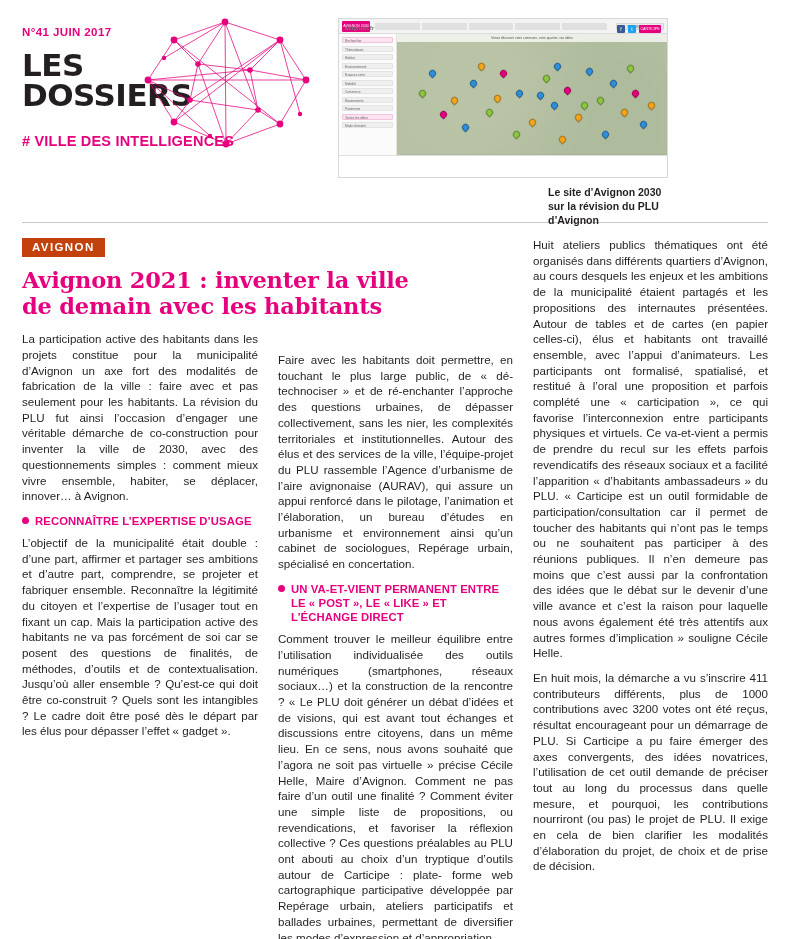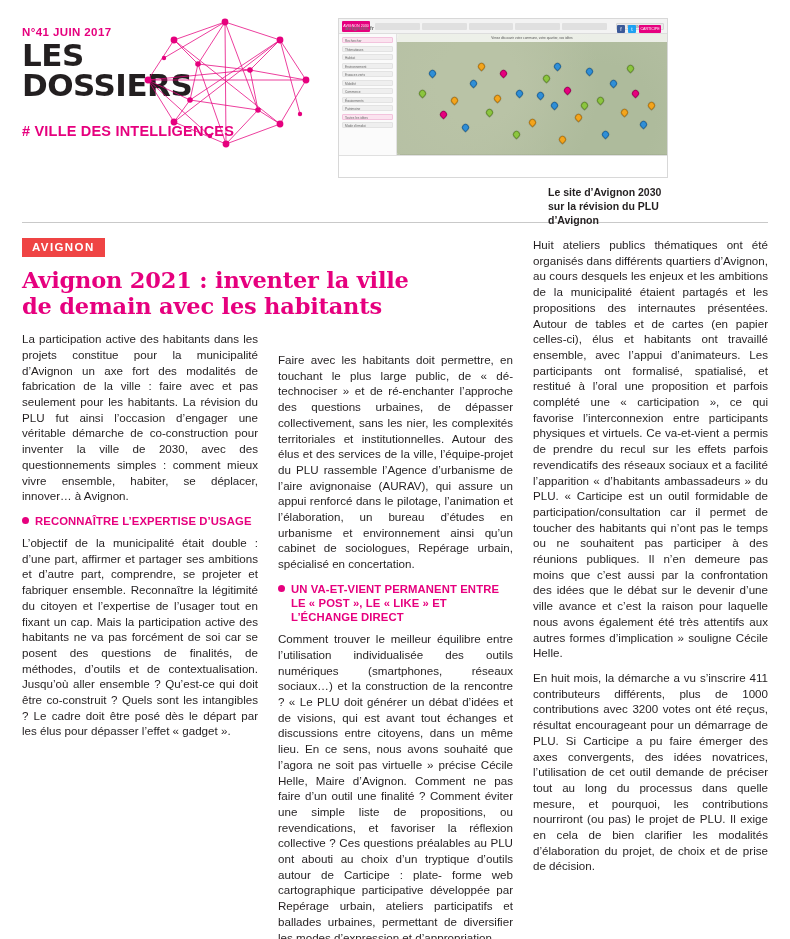--- a/index.html
+++ b/index.html
@@ -28,21 +28,21 @@
   .brand {
     width: 300px;
     position: relative;
     padding-top: 8px;
   }
   .issue {
     font-size: 11.5px;
     font-weight: bold;
     color: #e6007e;
     letter-spacing: 0.4px;
-    margin-bottom: 2px;
+    margin-bottom: 12px;
   }
   .brand-title {
     font-family: "DejaVu Sans", sans-serif;
     font-weight: bold;
     font-size: 31px;
     line-height: 0.98;
     letter-spacing: -0.5px;
     color: #231f20;
     text-transform: uppercase;
   }
@@ -175,21 +175,21 @@
   
   .article {
     display: flex;
     gap: 20px;
     margin-top: 14px;
   }
   .col { width: 236px; }
   .col-left { width: 236px; }
   .tag {
     display: inline-block;
-    background: #ef4444;
+    background: #c2410c;
     color: #fff;
     font-size: 11.5px;
     font-weight: bold;
     letter-spacing: 1.4px;
     padding: 3px 10px 4px 10px;
     text-transform: uppercase;
   }
   h1.title {
     font-family: "DejaVu Serif", serif;
     color: #e6007e;

